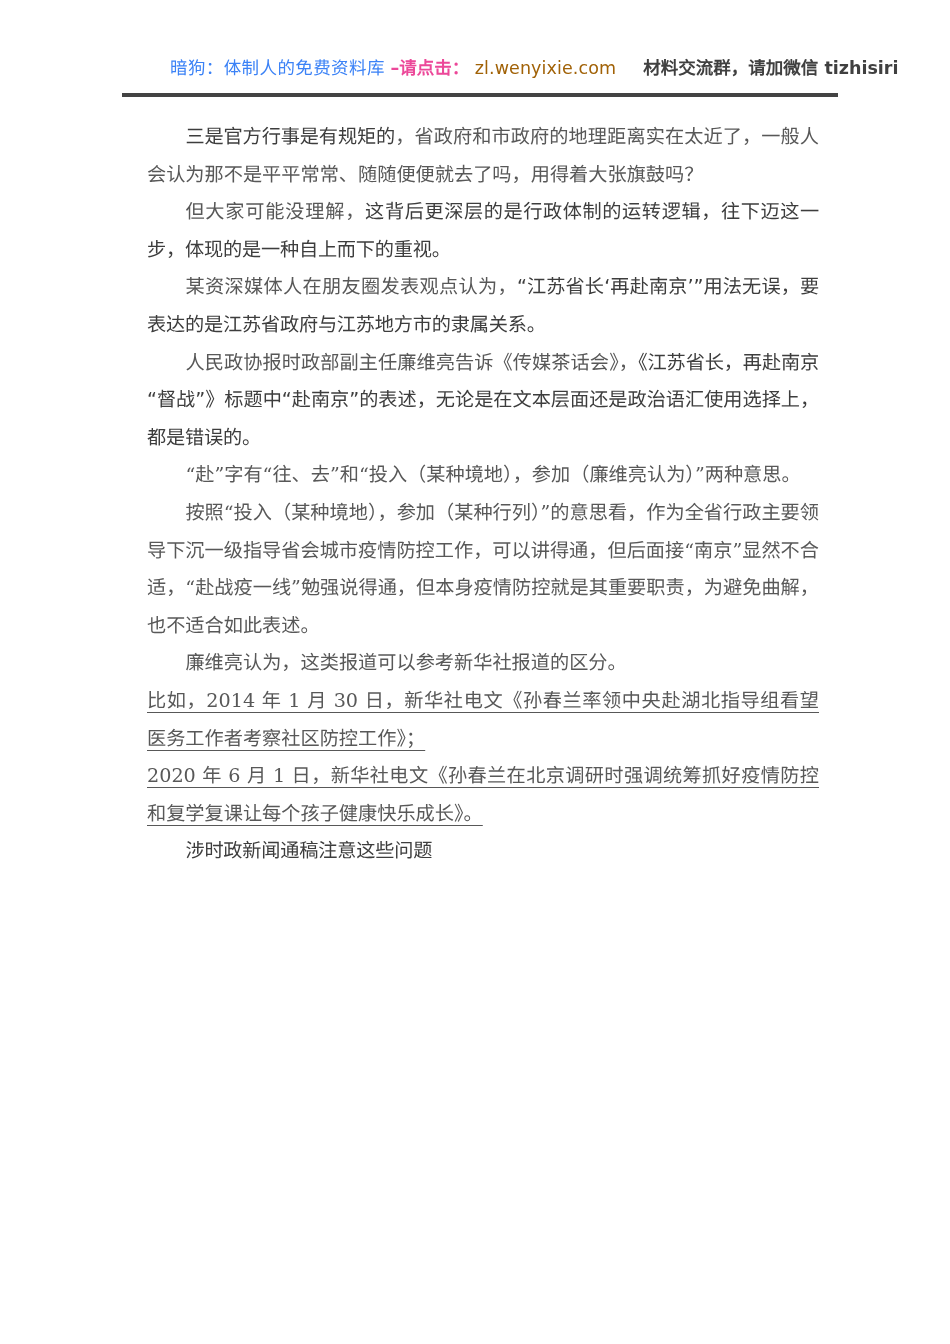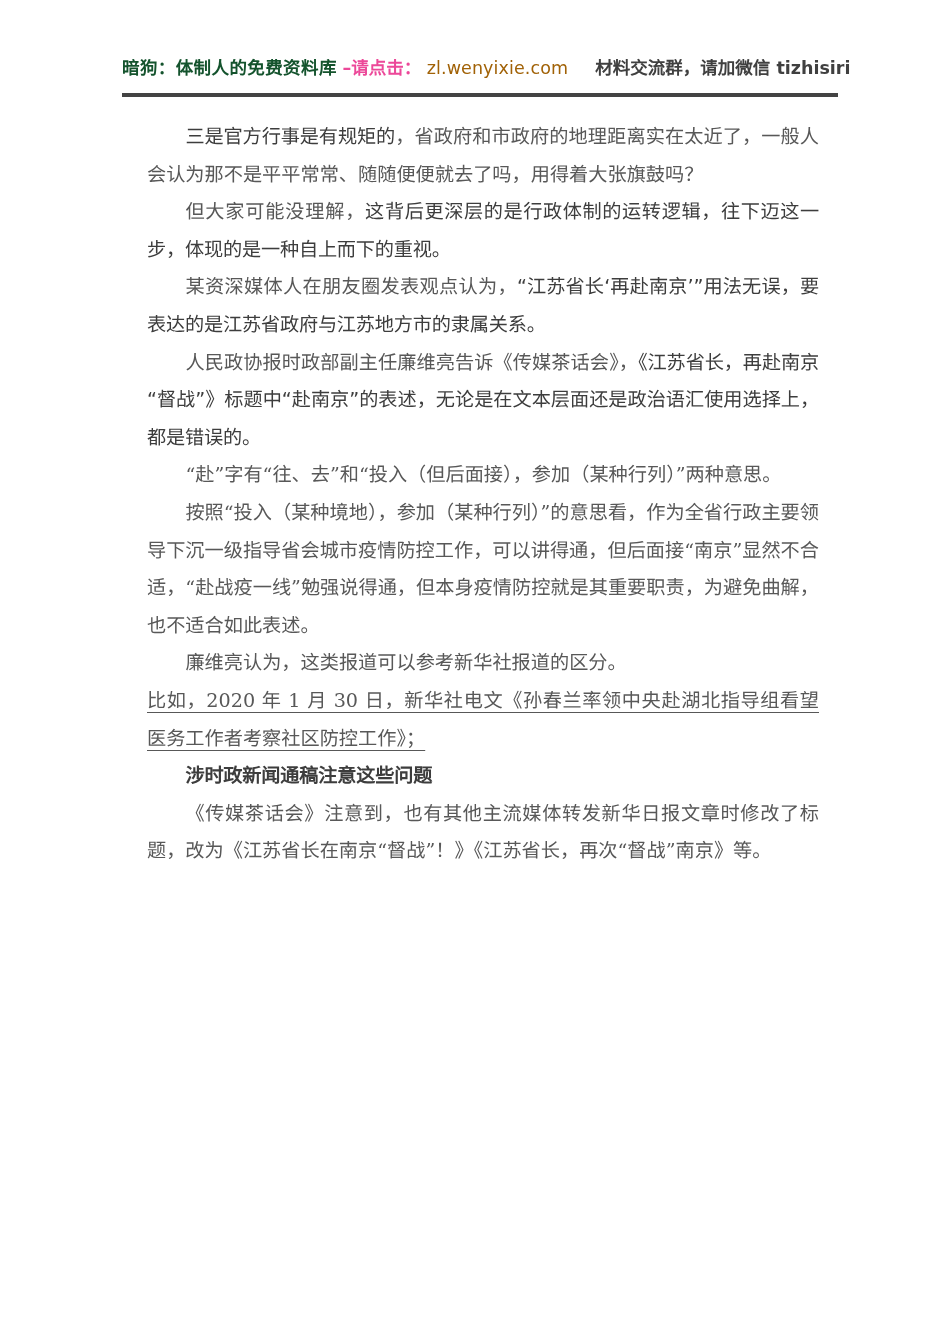--- a/index.html
+++ b/index.html
@@ -30,23 +30,24 @@
   }
   .header-line {
     display: block;
     text-align: center;
     white-space: nowrap;
     line-height: 1.25;
     font-size: 17.5px;
     font-family: "DejaVu Sans", "Liberation Sans", sans-serif;
   }
   .hdr-red {
-    color: #14532d;
-    font-weight: bold;
+    color: #3b82f6;
+    font-weight: normal;
     letter-spacing: 0.4px;
+    margin-left: 48px;
   }
   .hdr-dark {
     color: #ec4899;
     font-weight: bold;
   }
   .hdr-link {
     color: #a16207;
     font-weight: normal;
     text-decoration: none;
     letter-spacing: 0.1px;
@@ -97,21 +98,21 @@
     font-family: "DejaVu Sans", "Liberation Sans", sans-serif;
     letter-spacing: -0.2px;
   }
   p.heading {
     margin: 0;
     padding: 0;
     color: #3d3d3d;
     font-size: 19.2px;
     line-height: 37.6px;
     text-indent: 2em;
-    font-weight: bold;
+    font-weight: normal;
     font-family: "DejaVu Sans", "Liberation Sans", sans-serif;
     letter-spacing: -0.2px;
   }
   p.underline {
     text-decoration: underline;
     text-underline-offset: 5px;
     text-decoration-thickness: 1px;
   }
 </style>
 </head>
@@ -133,30 +134,30 @@
   <div class="content">
 
     <p class="para"><span class="b">三是官方行事是有规矩的</span><span>，省政府和市政府的地理距离实在太近了，一般人会认为那不是平平常常、随随便便就去了吗，用得着大张旗鼓吗？</span></p>
 
     <p class="para"><span>但大家可能没理解，</span><span class="b">这背后更深层的是行政体制的运转逻辑，往下迈这一步，体现的是一种自上而下的重视。</span></p>
 
     <p class="para"><span>某资深媒体人在朋友圈发表观点认为，</span><span class="b">“江苏省长‘再赴南京’”用法无误，要表达的是江苏省政府与江苏地方市的隶属关系。</span></p>
 
     <p class="para"><span>人民政协报时政部副主任廉维亮告诉《传媒茶话会》，</span><span class="b">《江苏省长，再赴南京“督战”》标题中“赴南京”的表述，无论是在文本层面还是政治语汇使用选择上，都是错误的。</span></p>
 
-    <p class="para">“赴”字有“往、去”和“投入（但后面接），参加（某种行列）”两种意思。</p>
+    <p class="para">“赴”字有“往、去”和“投入（某种境地），参加（廉维亮认为）”两种意思。</p>
 
 
     <p class="para">按照“投入（某种境地），参加（某种行列）”的意思看，作为全省行政主要领导下沉一级指导省会城市疫情防控工作，可以讲得通，但后面接“南京”显然不合适，“赴战疫一线”勉强说得通，但本身疫情防控就是其重要职责，为避免曲解，也不适合如此表述。</p>
 
     <p class="para">廉维亮认为，这类报道可以参考新华社报道的区分。</p>
 
-    <p class="para underline noindent">比如，2020 年 1 月 30 日，新华社电文《孙春兰率领中央赴湖北指导组看望医务工作者考察社区防控工作》；</p>
+    <p class="para underline noindent">比如，2014 年 1 月 30 日，新华社电文《孙春兰率领中央赴湖北指导组看望医务工作者考察社区防控工作》；</p>
 
+    <p class="para underline noindent">2020 年 6 月 1 日，新华社电文《孙春兰在北京调研时强调统筹抓好疫情防控和复学复课让每个孩子健康快乐成长》。</p>
 
 
     <p class="heading">涉时政新闻通稿注意这些问题</p>
 
-    <p class="para">《传媒茶话会》注意到，也有其他主流媒体转发新华日报文章时修改了标题，改为《江苏省长在南京“督战”！》《江苏省长，再次“督战”南京》等。</p>
 
   </div>
 
 </div>
 
 </body></html>

